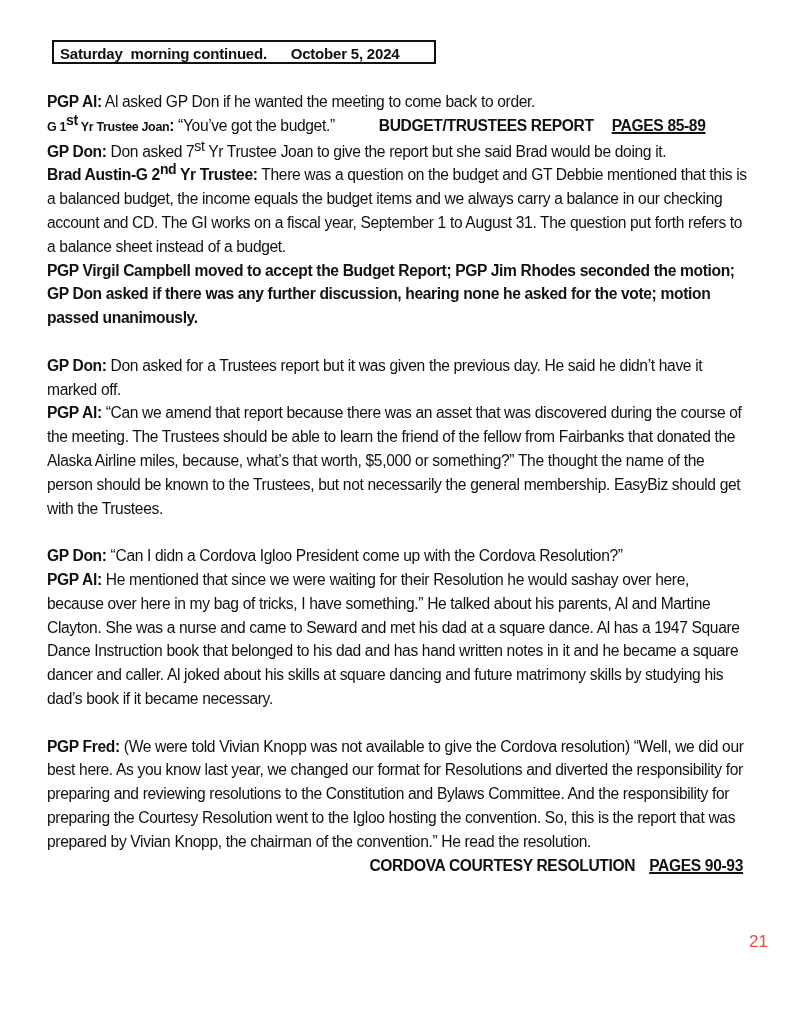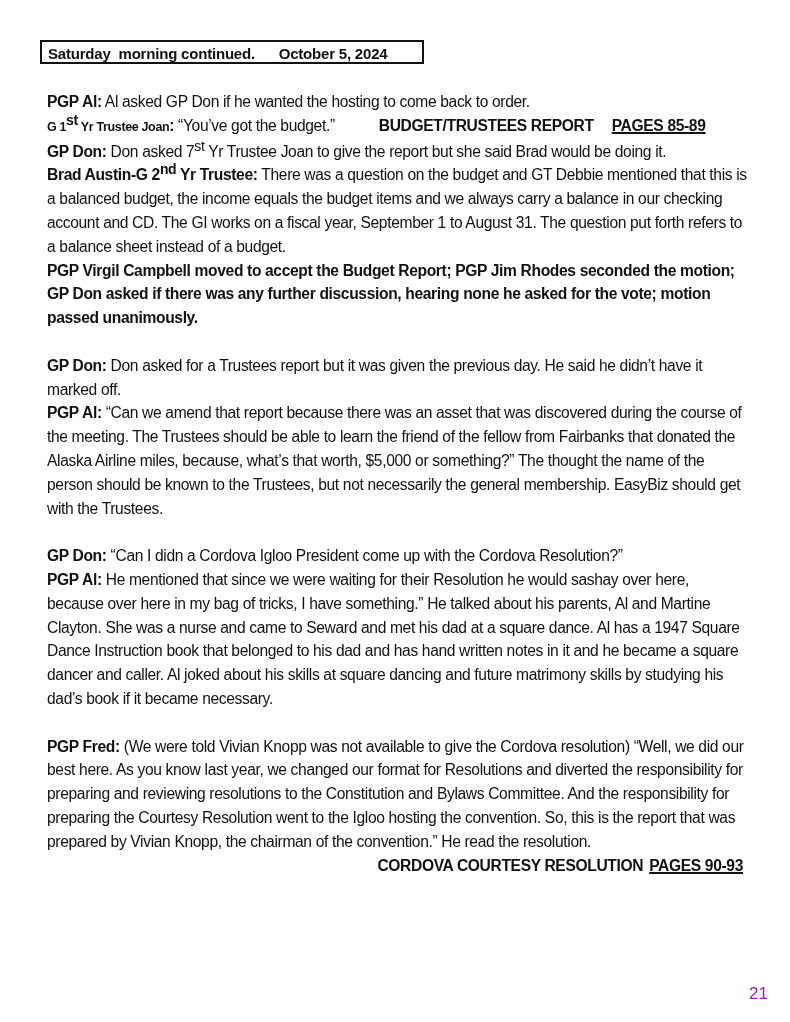--- a/index.html
+++ b/index.html
@@ -3,57 +3,57 @@
 <meta charset="utf-8">
 <style>
   html, body { margin: 0; padding: 0; background: #ffffff; }
   body {
     width: 790px; height: 1022px; position: relative; overflow: hidden;
     font-family: "Liberation Sans Narrow", "Liberation Sans", sans-serif;
     color: #111111;
   }
   .page { position: absolute; left: 0; top: 0; width: 790px; height: 1022px; }
   .header-box {
-    position: absolute; left: 40px; top: 40px; width: 384px; height: 24px;
+    position: absolute; left: 52px; top: 40px; width: 384px; height: 24px;
     border: 2px solid #111; box-sizing: border-box;
     font-weight: bold; font-size: 15px; line-height: 20px;
     padding: 2px 6px 12px 6px; white-space: pre;
     letter-spacing: -0.2px;
   }
   .body-text {
     position: absolute; left: 47px; top: 90px; width: 700px;
     font-size: 15.6px; line-height: 23.8px;
     letter-spacing: -0.35px;
   }
   .body-text p { margin: 0; }
   .gap { height: 23.8px; }
   b { font-weight: bold; }
   sup { font-size: 14px; line-height: 0; vertical-align: 6px; }
   .small { font-size: 12.5px; font-weight: bold; }
   .ref { font-weight: bold; }
   .ref u { text-decoration: underline; text-decoration-thickness: 1.5px; text-align: right; }
   .inline-ref { margin-left: 44px; }
   .inline-ref .pg { margin-left: 18px; }
   .right-ref { text-align: right; padding-right: 4px; }
-  .right-ref .pg { margin-left: 6px; }
+  .right-ref .pg { margin-left: 14px; }
   .page-num {
-    position: absolute; left: 749px; top: 984px;
-    font-family: "Liberation Sans", sans-serif; font-size: 17px; color: #a21caf;
+    position: absolute; left: 749px; top: 932px;
+    font-family: "Liberation Sans", sans-serif; font-size: 17px; color: #ef4444;
   }
 </style>
 </head>
 <body>
 
 <div class="page">
 
   <div class="header-box">Saturday  morning continued.      October 5, 2024</div>
 
   <div class="body-text">
 
-    <p><b>PGP Al:</b><span> Al asked GP Don if he wanted the hosting to come back to order.</span></p>
+    <p><b>PGP Al:</b><span> Al asked GP Don if he wanted the meeting to come back to order.</span></p>
 
 
     <p><span class="small"><span>G 1</span><sup>st</sup><span> Yr Trustee Joan</span></span><b>:</b><span> “You’ve got the budget.”</span><span class="ref inline-ref"><span>BUDGET/TRUSTEES REPORT</span><u class="pg">PAGES 85-89</u></span></p>
 
     <p><b>GP Don:</b><span> Don asked 7</span><sup>st</sup><span> Yr Trustee Joan to give the report but she said Brad would be doing it.</span></p>
 
     <p><b><span>Brad Austin-G 2</span><sup>nd</sup><span> Yr Trustee:</span></b><span> There was a question on the budget and GT Debbie mentioned that this is a balanced budget, the income equals the budget items and we always carry a balance in our checking account and CD. The GI works on a fiscal year, September 1 to August 31. The question put forth refers to a balance sheet instead of a budget.</span></p>
 
     <p><b>PGP Virgil Campbell moved to accept the Budget Report; PGP Jim Rhodes seconded the motion; GP Don asked if there was any further discussion, hearing none he asked for the vote; motion passed unanimously.</b></p>
 

